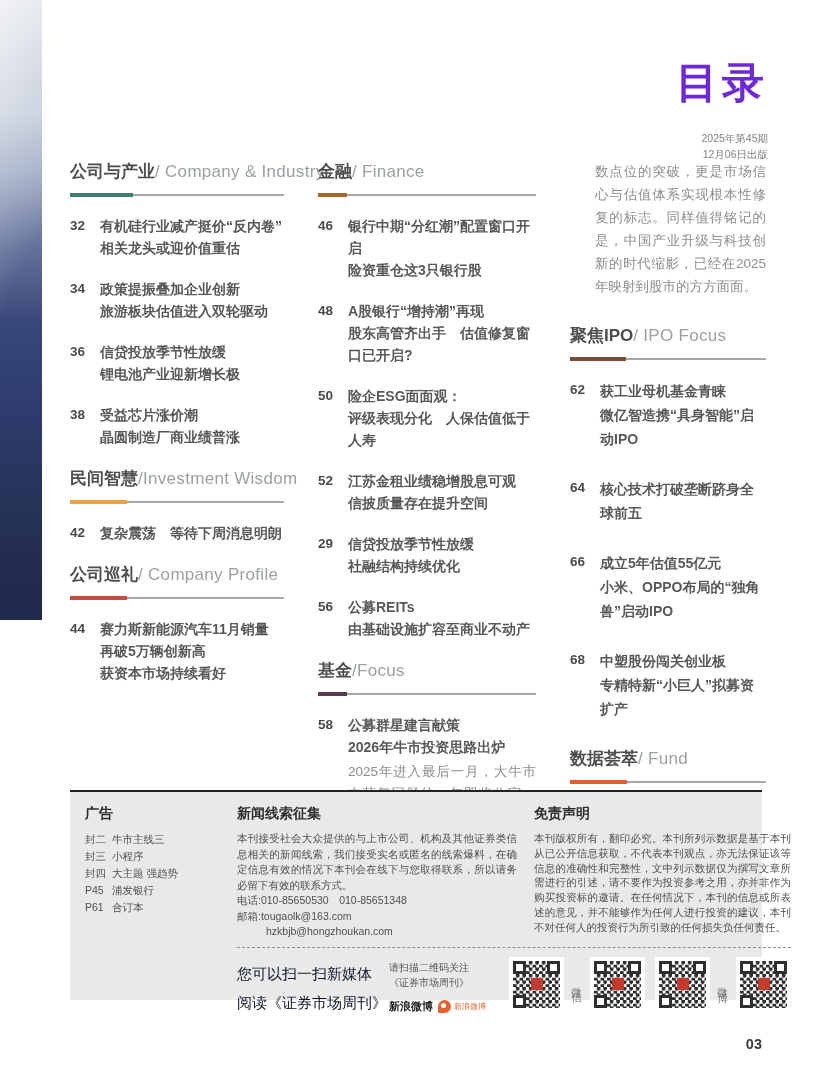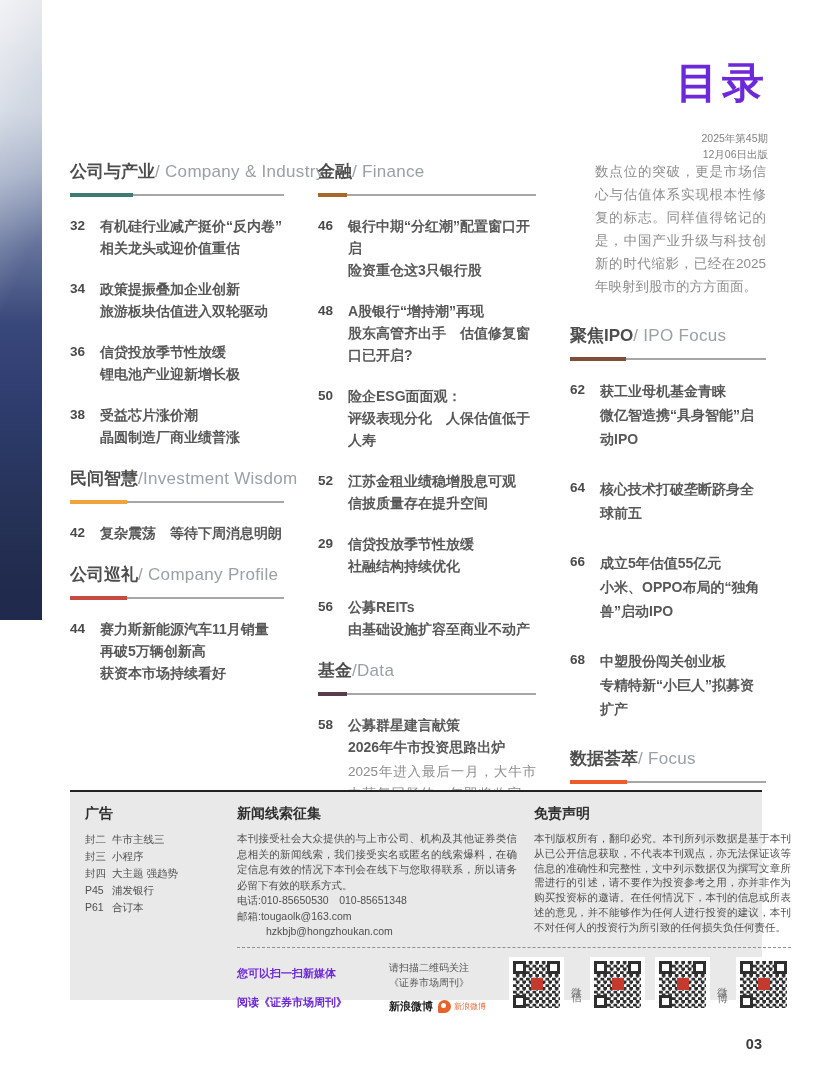--- a/index.html
+++ b/index.html
@@ -57,21 +57,21 @@
   .f-right{flex:1;padding-right:7px;display:flex;flex-direction:column;}
   .f-top{display:flex;}
   .f-tips{flex:none;width:297px;padding-right:17px;box-sizing:border-box;}
   .f-small{font-size:10.5px;line-height:15.5px;color:#4f4f4f;text-align:justify;margin:0;}
   .f-line{font-size:10.5px;line-height:15.5px;color:#4f4f4f;}
   .f-line.indent{padding-left:29px;}
   .f-disc{flex:1;}
   .f-disc .f-small{line-height:14.8px;}
   .f-divider{border-top:1px dashed #8f8f8f;margin:7px 0 9px 0;}
   .f-bottom{display:flex;align-items:flex-start;}
-  .scan-text{flex:none;width:152px;font-size:11px;line-height:29px;font-weight:bold;color:#6d28d9;padding-top:2px;}
+  .scan-text{flex:none;width:152px;font-size:15px;line-height:29px;font-weight:normal;color:#0f172a;padding-top:2px;}
   .scan-note{flex:none;width:118px;padding-top:3px;}
   .scan-note .n{font-size:10px;line-height:15px;color:#555;}
   .weibo-row{display:flex;align-items:center;margin-top:9px;}
   .weibo-row b{font-size:11px;color:#222;margin-right:5px;}
   .wb-icon{display:inline-block;width:13px;height:13px;border-radius:50% 50% 50% 12%;
     background:#e8622c;position:relative;margin-right:3px;}
   .wb-icon::after{content:'';position:absolute;left:3px;top:3px;width:5px;height:5px;
     border-radius:50%;background:#fff;}
   .wb-brand{font-size:8px;color:#e8622c;}
 
@@ -222,21 +222,21 @@
       </div>
       <div class="item">
         <span class="pg">56</span>
         <div class="tt">
             <div class="l">公募REITs</div>
         <div class="l">由基础设施扩容至商业不动产</div>
           </div>
       </div>
 
       <div class="sec-head sec-gap">
-        <div class="sec-title"><span class="cn">基金</span><span class="en">/Data</span></div>
+        <div class="sec-title"><span class="cn">基金</span><span class="en">/Focus</span></div>
         <div class="rule">
             <span class="accent aw-2" style="background: rgb(90, 59, 75);"></span>
           </div>
       </div>
 
       <div class="item">
         <span class="pg">58</span>
         <div class="tt">
             <div class="l">公募群星建言献策</div>
         <div class="l">2026年牛市投资思路出炉</div>
@@ -278,21 +278,21 @@
       </div>
       <div class="item">
         <span class="pg">68</span>
         <div class="tt">
             <div class="l">中塑股份闯关创业板</div>
         <div class="l">专精特新“小巨人”拟募资扩产</div>
           </div>
       </div>
 
       <div class="sec-head sec-gap">
-        <div class="sec-title"><span class="cn">数据荟萃</span><span class="en">/ Focus</span></div>
+        <div class="sec-title"><span class="cn">数据荟萃</span><span class="en">/ Fund</span></div>
         <div class="rule">
             <span class="accent aw-4" style="background: rgb(237, 91, 45);"></span>
           </div>
       </div>
 
       <div class="data-pages">70-80</div>
     </div>
   </div>
 
   <div class="footer">

